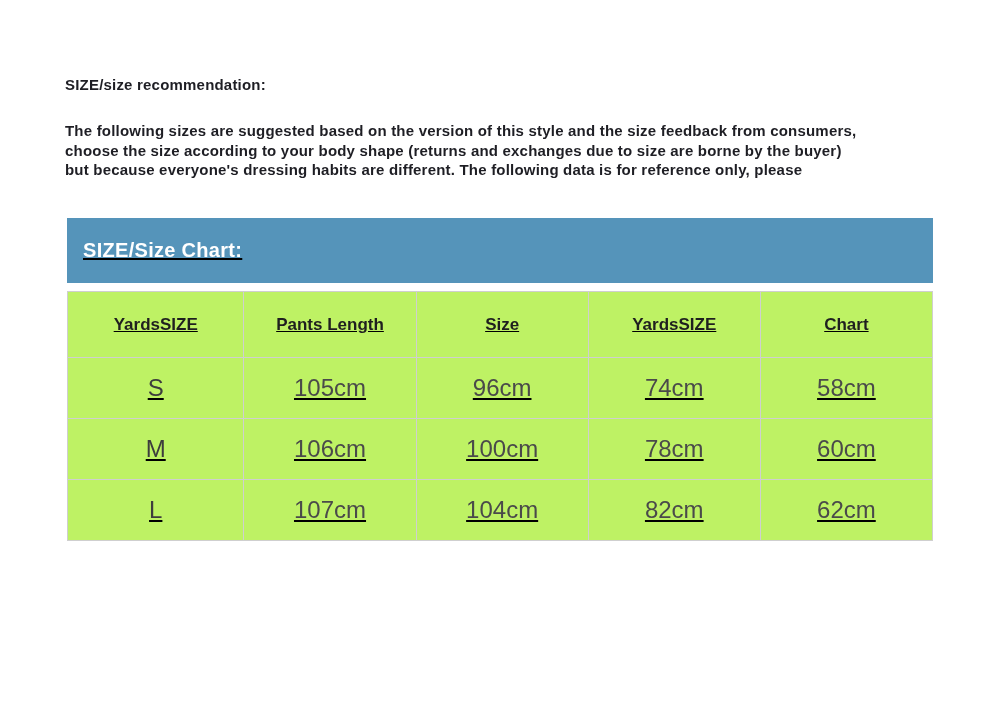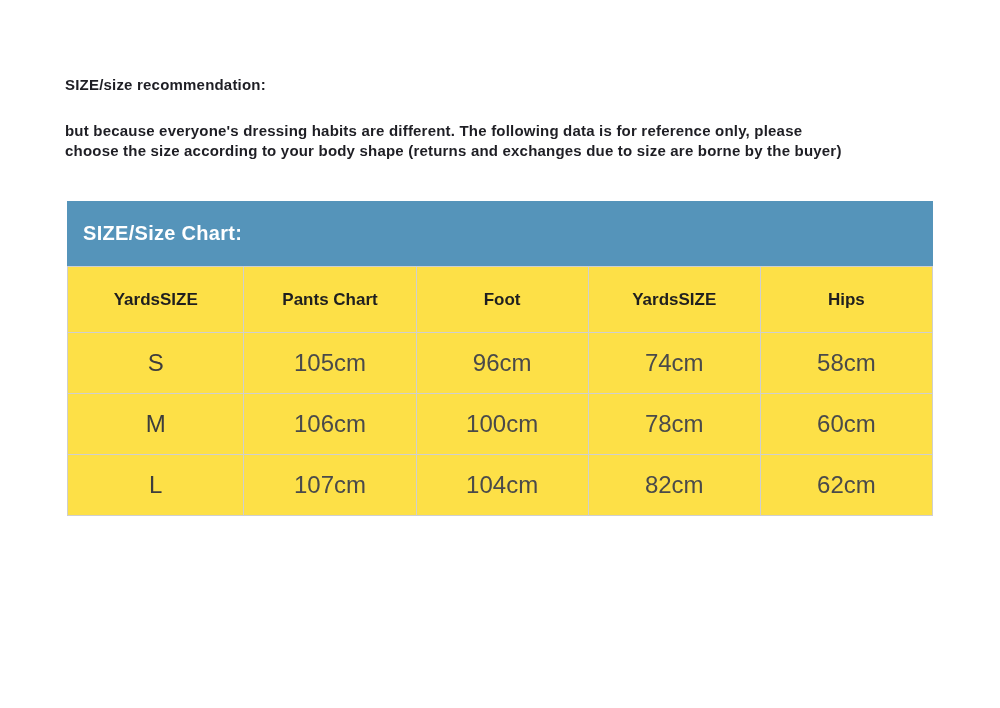--- a/index.html
+++ b/index.html
@@ -32,40 +32,42 @@
     margin-top: 28px;
     font-size: 15px;
     font-weight: bold;
     color: #1e1e24;
     line-height: 19.5px;
     letter-spacing: 0.2px;
   }
   .chart-block {
     position: absolute;
     left: 67px;
-    top: 201px;
+    top: 218px;
     width: 866px;
+    text-decoration: underline;
   }
   .chart-banner {
     height: 65px;
     display: flex;
     align-items: center;
     padding-left: 16px;
   }
   .chart-banner-title {
     color: #ffffff;
     font-size: 20px;
     font-weight: bold;
     letter-spacing: 0.3px;
   }
   table.size-table {
     width: 866px;
     border-collapse: collapse;
     table-layout: fixed;
-    background: #fde047;
+    background: #bef264;
+    margin-top: 8px;
   }
   table.size-table th,
   table.size-table td {
     border: 1px solid #cfcfcf;
     text-align: center;
     vertical-align: middle;
   }
   table.size-table th {
     height: 66px;
     font-size: 17px;
@@ -83,45 +85,46 @@
   }
 </style>
 </head>
 <body>
 
 <div class="page">
 
   <div class="content">
     <div class="rec-title">SIZE/size recommendation:</div>
     <div class="rec-text">
+      <div>The following sizes are suggested based on the version of this style and the size feedback from consumers,</div>
+      <div>choose the size according to your body shape (returns and exchanges due to size are borne by the buyer)</div>
       <div>but because everyone's dressing habits are different. The following data is for reference only, please</div>
-      <div>choose the size according to your body shape (returns and exchanges due to size are borne by the buyer)</div>
     </div>
   </div>
 
   <div class="chart-block">
     <div class="chart-banner" id="chart-banner" style="background: rgb(85, 148, 186);">
       <span class="chart-banner-title">SIZE/Size Chart:</span>
     </div>
 
     <table class="size-table">
       <colgroup>
         <col style="width:20.4%">
         <col style="width:19.9%">
         <col style="width:19.9%">
         <col style="width:19.9%">
         <col style="width:19.9%">
       </colgroup>
       <thead>
         <tr>
           <th>YardsSIZE</th>
-          <th>Pants Chart</th>
-          <th>Foot</th>
+          <th>Pants Length</th>
+          <th>Size</th>
           <th>YardsSIZE</th>
-          <th>Hips</th>
+          <th>Chart</th>
         </tr>
       </thead>
       <tbody>
         <tr>
           <td class="size-cell">S</td>
           <td>105cm</td>
           <td>96cm</td>
           <td>74cm</td>
           <td>58cm</td>
         </tr>

